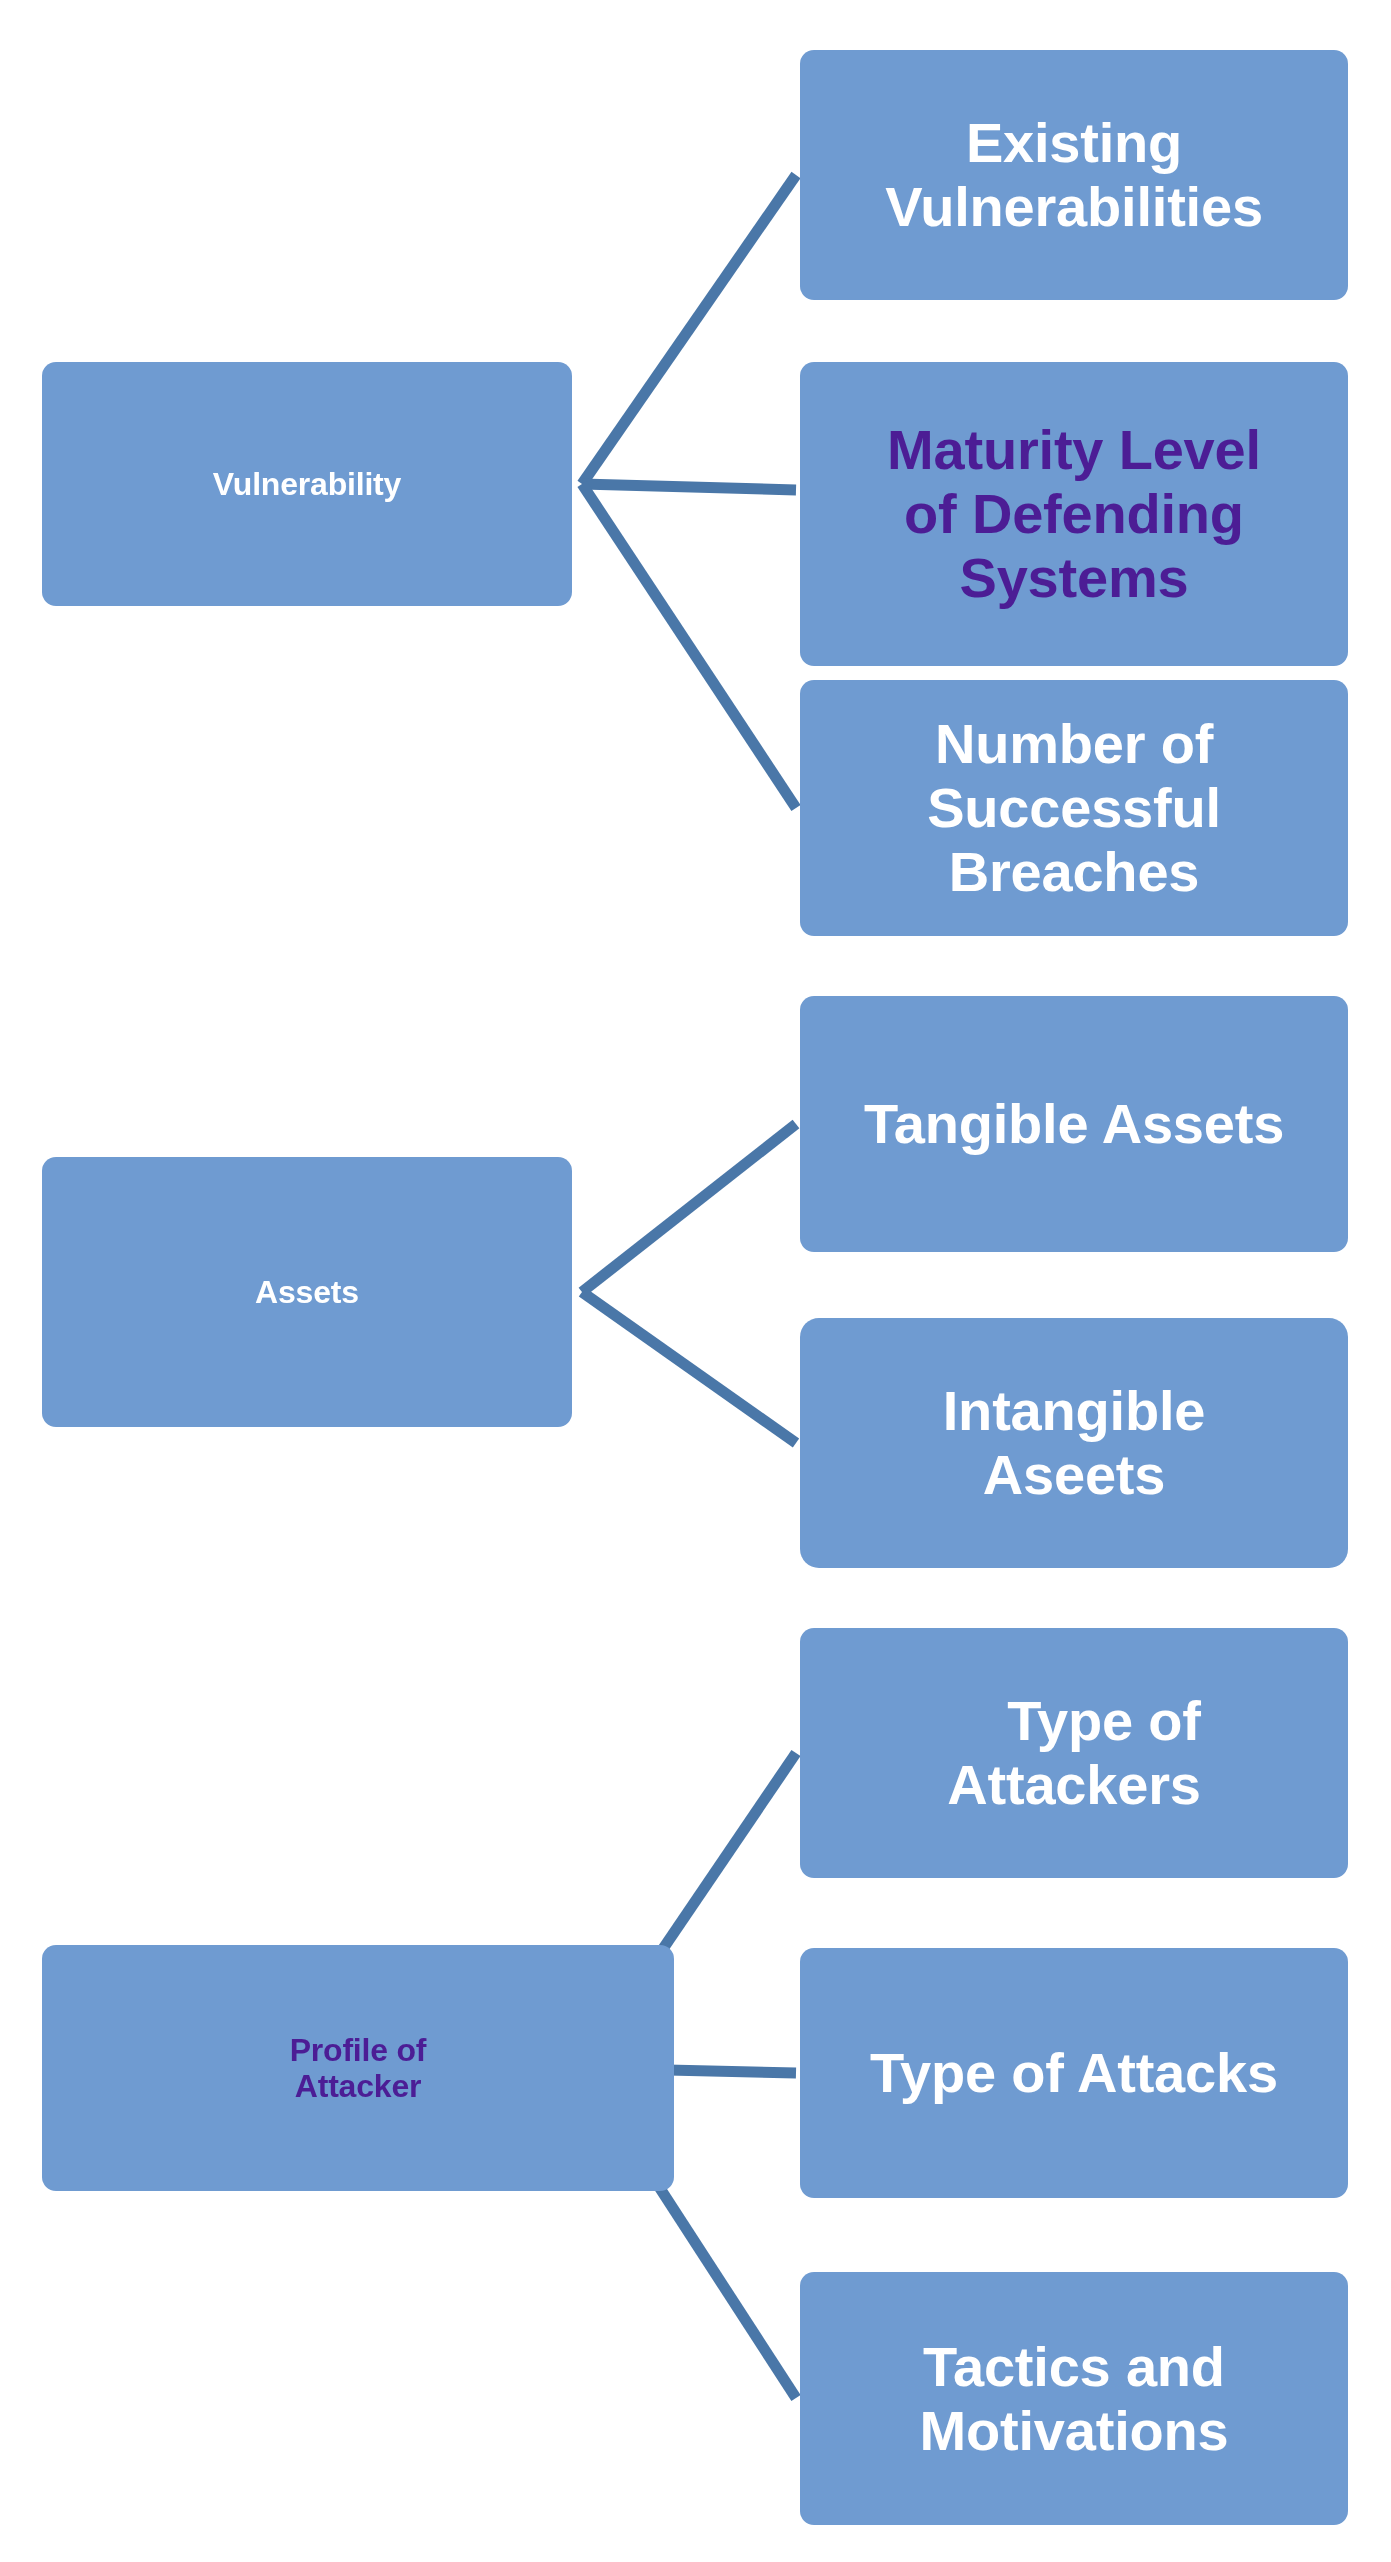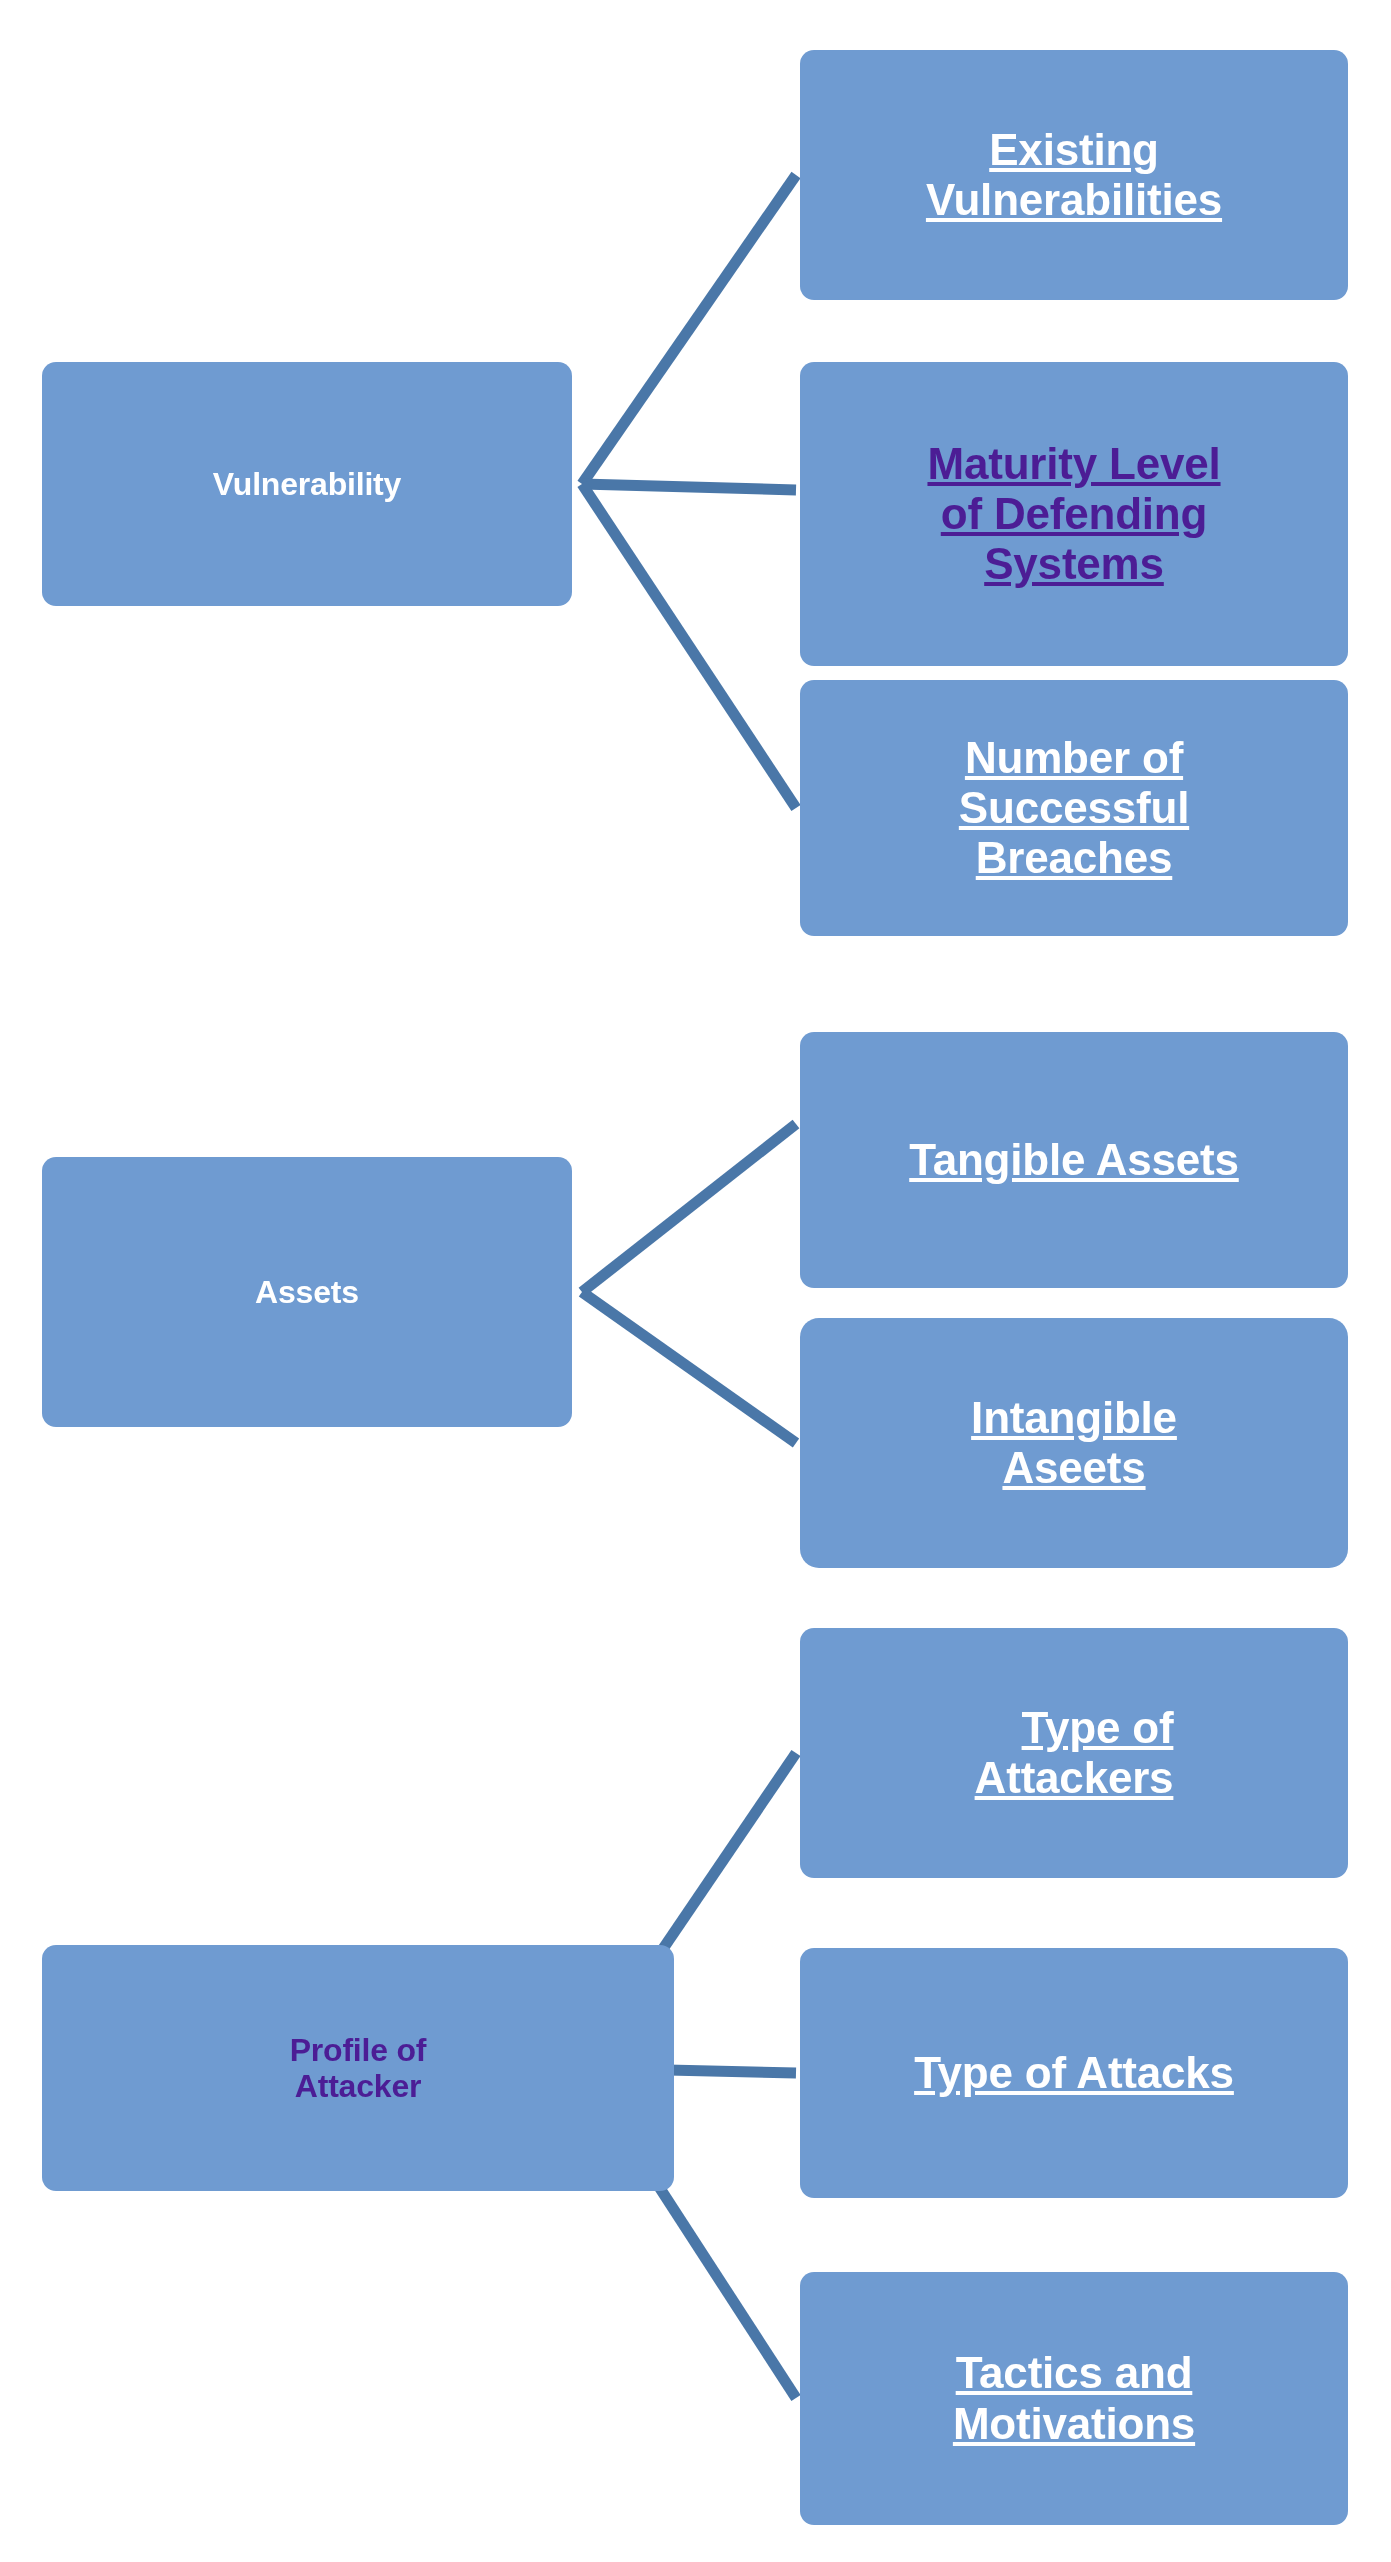--- a/index.html
+++ b/index.html
@@ -44,22 +44,21 @@
     -webkit-font-smoothing: antialiased;
   }
   .node-label {
     display: block;
     white-space: pre-line;
   }
   .parent-node {
     font-size: 32px;
   }
   .child-node {
-    font-size: 44px;
-    text-decoration: underline;
+    font-size: 56px;
   }
 </style>
 </head>
 <body>
 
 <div id="diagram-root" style="background: rgb(255, 255, 255);">
 
   <svg id="connector-layer" width="1391" height="2562" viewBox="0 0 1391 2562" xmlns="http://www.w3.org/2000/svg">
     <g id="connector-group" stroke="#4a77a8" stroke-width="11" fill="none" stroke-linecap="butt">
         <line x1="582" y1="484" x2="796" y2="175"></line>
@@ -91,21 +90,21 @@
   <div class="node child-node" style="left: 800px; top: 680px; width: 548px; height: 256px; background: rgb(111, 155, 209); color: rgb(255, 255, 255);">
     <span class="node-label">Number of
 Successful
 Breaches</span>
   </div>
 
   <div class="node parent-node" style="left: 42px; top: 1157px; width: 530px; height: 270px; background: rgb(111, 155, 209); color: rgb(255, 255, 255);">
     <span class="node-label">Assets</span>
   </div>
 
-  <div class="node child-node" style="left: 800px; top: 996px; width: 548px; height: 256px; background: rgb(111, 155, 209); color: rgb(255, 255, 255); margin-top: 36px;">
+  <div class="node child-node" style="left: 800px; top: 996px; width: 548px; height: 256px; background: rgb(111, 155, 209); color: rgb(255, 255, 255);">
     <span class="node-label">Tangible Assets</span>
   </div>
 
   <div class="node child-node" style="left: 800px; top: 1318px; width: 548px; height: 250px; background: rgb(111, 155, 209); color: rgb(255, 255, 255); border-radius: 19px;">
     <span class="node-label">Intangible
 Aseets</span>
   </div>
 
   <div class="node parent-node" style="left: 42px; top: 1945px; width: 632px; height: 246px; background: rgb(111, 155, 209); color: #4c1d95;">
     <span class="node-label">Profile of

